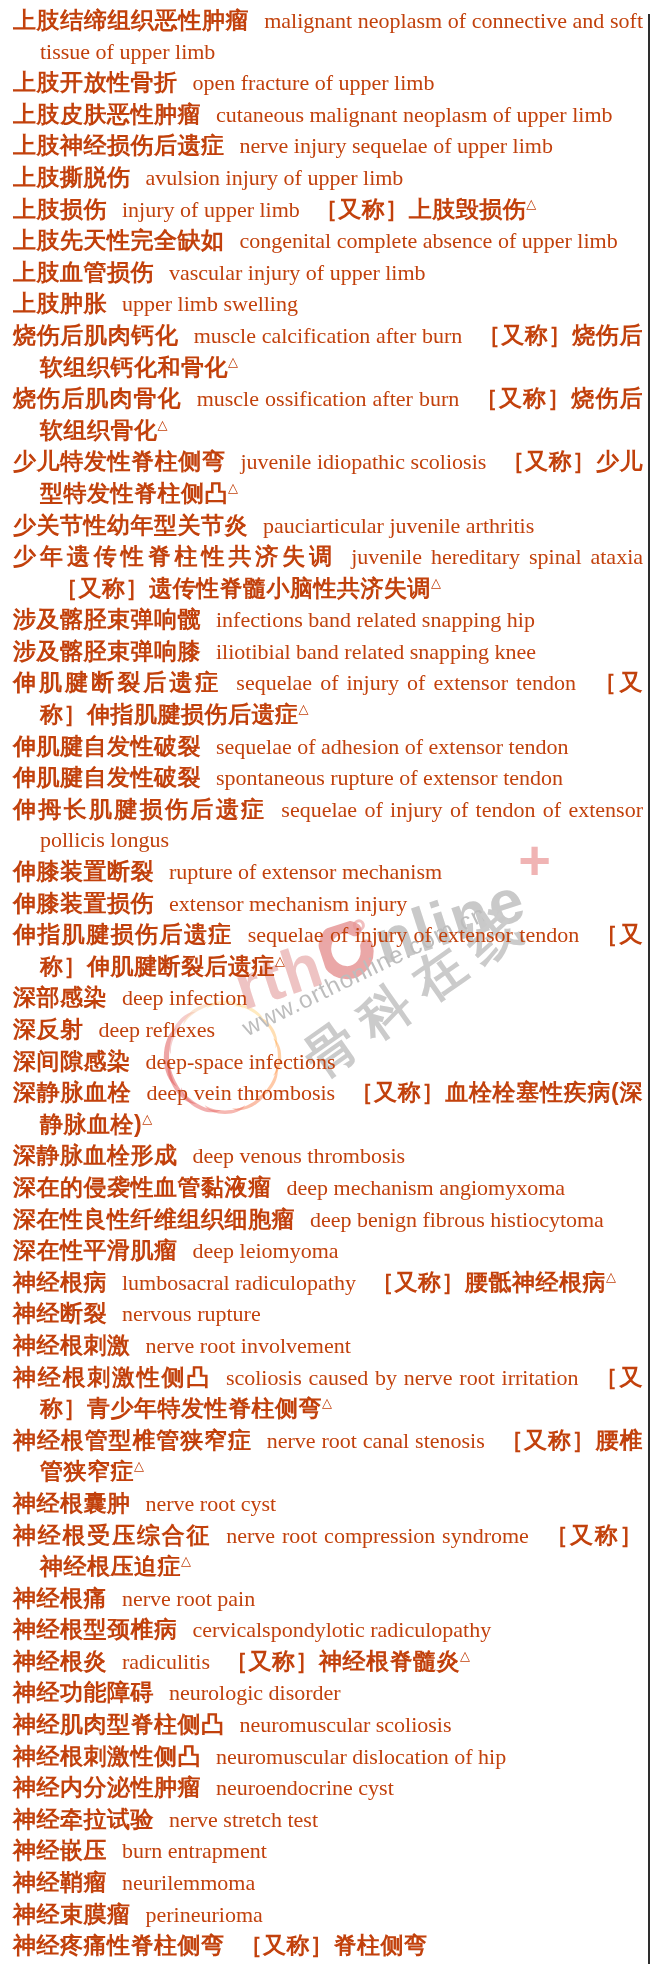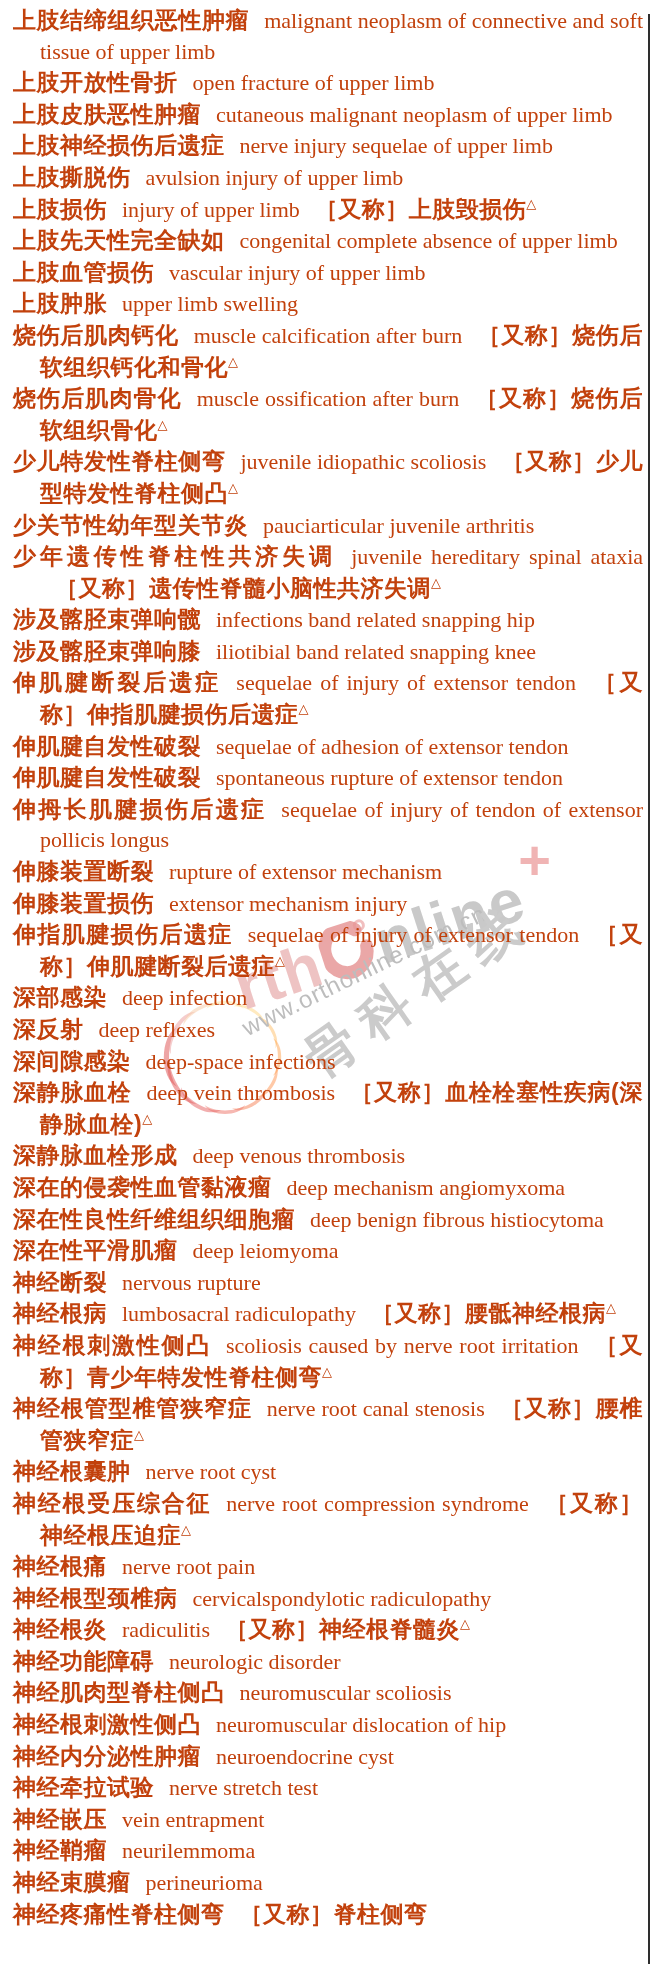--- a/index.html
+++ b/index.html
@@ -175,34 +175,35 @@
       <p class="entry"><span class="zh">伸膝装置损伤</span><span class="en">extensor mechanism injury</span></p>
       <p class="entry"><span class="zh">伸指肌腱损伤后遗症</span><span class="en">sequelae of injury of extensor tendon</span><span class="zh alias">［又称］伸肌腱断裂后遗症<sup class="mark">△</sup></span></p>
       <p class="entry"><span class="zh">深部感染</span><span class="en">deep infection</span></p>
       <p class="entry"><span class="zh">深反射</span><span class="en">deep reflexes</span></p>
       <p class="entry"><span class="zh">深间隙感染</span><span class="en">deep-space infections</span></p>
       <p class="entry"><span class="zh">深静脉血栓</span><span class="en">deep vein thrombosis</span><span class="zh alias">［又称］血栓栓塞性疾病(深静脉血栓)<sup class="mark">△</sup></span></p>
       <p class="entry"><span class="zh">深静脉血栓形成</span><span class="en">deep venous thrombosis</span></p>
       <p class="entry"><span class="zh">深在的侵袭性血管黏液瘤</span><span class="en">deep mechanism angiomyxoma</span></p>
       <p class="entry"><span class="zh">深在性良性纤维组织细胞瘤</span><span class="en">deep benign fibrous histiocytoma</span></p>
       <p class="entry"><span class="zh">深在性平滑肌瘤</span><span class="en">deep leiomyoma</span></p>
+      <p class="entry"><span class="zh">神经根病</span><span class="en">lumbosacral radiculopathy</span><span class="zh alias">［又称］腰骶神经根病<sup class="mark">△</sup></span></p>
       <p class="entry"><span class="zh">神经断裂</span><span class="en">nervous rupture</span></p>
-      <p class="entry"><span class="zh">神经根病</span><span class="en">lumbosacral radiculopathy</span><span class="zh alias">［又称］腰骶神经根病<sup class="mark">△</sup></span></p>
+      <p class="entry"><span class="zh">神经根刺激</span><span class="en">nerve root involvement</span></p>
       <p class="entry"><span class="zh">神经根刺激性侧凸</span><span class="en">scoliosis caused by nerve root irritation</span><span class="zh alias">［又称］青少年特发性脊柱侧弯<sup class="mark">△</sup></span></p>
       <p class="entry"><span class="zh">神经根管型椎管狭窄症</span><span class="en">nerve root canal stenosis</span><span class="zh alias">［又称］腰椎管狭窄症<sup class="mark">△</sup></span></p>
       <p class="entry"><span class="zh">神经根囊肿</span><span class="en">nerve root cyst</span></p>
       <p class="entry"><span class="zh">神经根受压综合征</span><span class="en">nerve root compression syndrome</span><span class="zh alias">［又称］神经根压迫症<sup class="mark">△</sup></span></p>
       <p class="entry"><span class="zh">神经根痛</span><span class="en">nerve root pain</span></p>
       <p class="entry"><span class="zh">神经根型颈椎病</span><span class="en">cervicalspondylotic radiculopathy</span></p>
       <p class="entry"><span class="zh">神经根炎</span><span class="en">radiculitis</span><span class="zh alias">［又称］神经根脊髓炎<sup class="mark">△</sup></span></p>
       <p class="entry"><span class="zh">神经功能障碍</span><span class="en">neurologic disorder</span></p>
       <p class="entry"><span class="zh">神经肌肉型脊柱侧凸</span><span class="en">neuromuscular scoliosis</span></p>
       <p class="entry"><span class="zh">神经根刺激性侧凸</span><span class="en">neuromuscular dislocation of hip</span></p>
       <p class="entry"><span class="zh">神经内分泌性肿瘤</span><span class="en">neuroendocrine cyst</span></p>
       <p class="entry"><span class="zh">神经牵拉试验</span><span class="en">nerve stretch test</span></p>
-      <p class="entry"><span class="zh">神经嵌压</span><span class="en">vein entrapment</span></p>
+      <p class="entry"><span class="zh">神经嵌压</span><span class="en">burn entrapment</span></p>
       <p class="entry"><span class="zh">神经鞘瘤</span><span class="en">neurilemmoma</span></p>
       <p class="entry"><span class="zh">神经束膜瘤</span><span class="en">perineurioma</span></p>
       <p class="entry"><span class="zh">神经疼痛性脊柱侧弯</span><span class="zh alias">［又称］脊柱侧弯</span></p>
     </div>
 
   <div class="page-border"></div>
 </div>
 
 </body></html>

